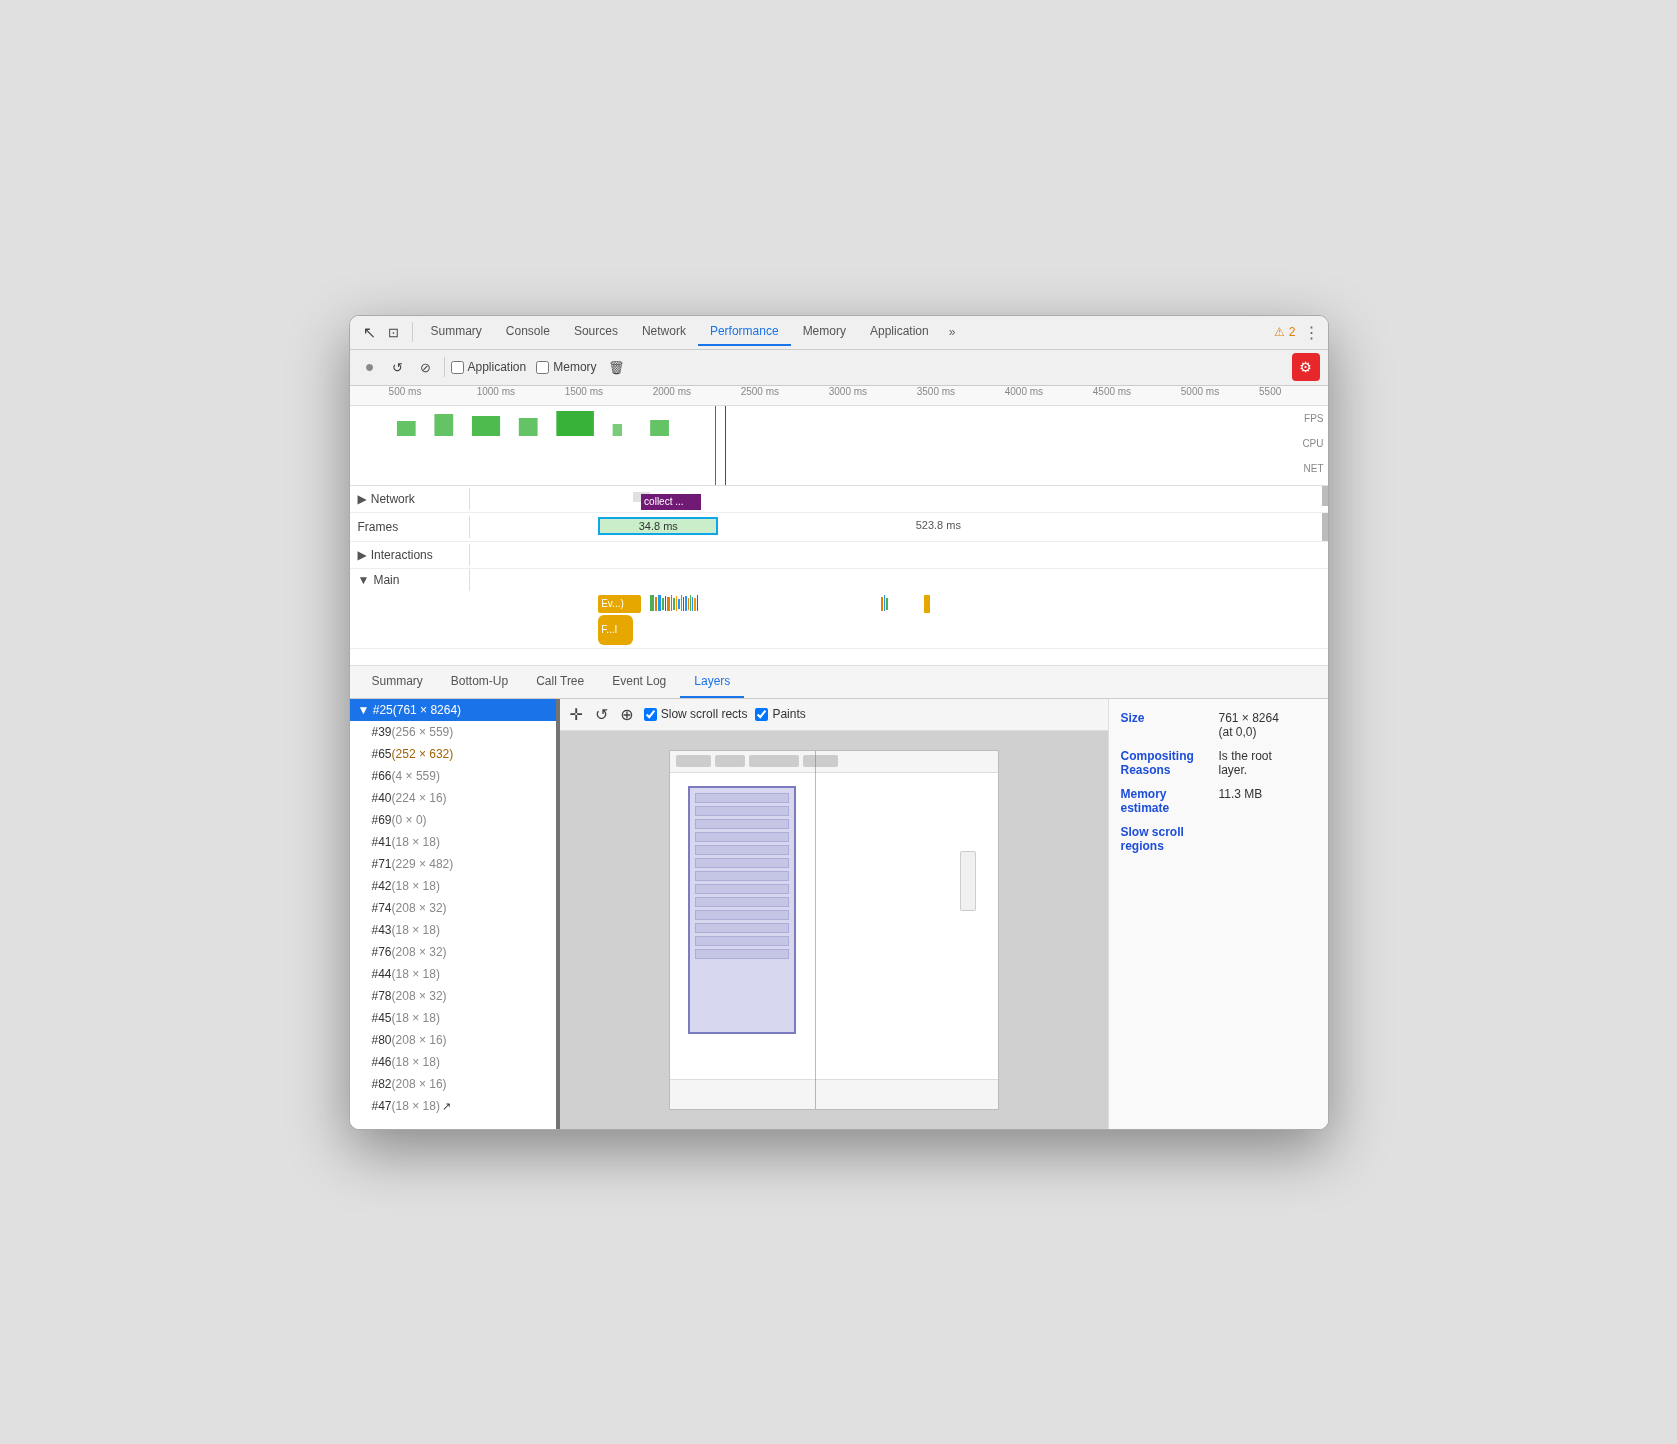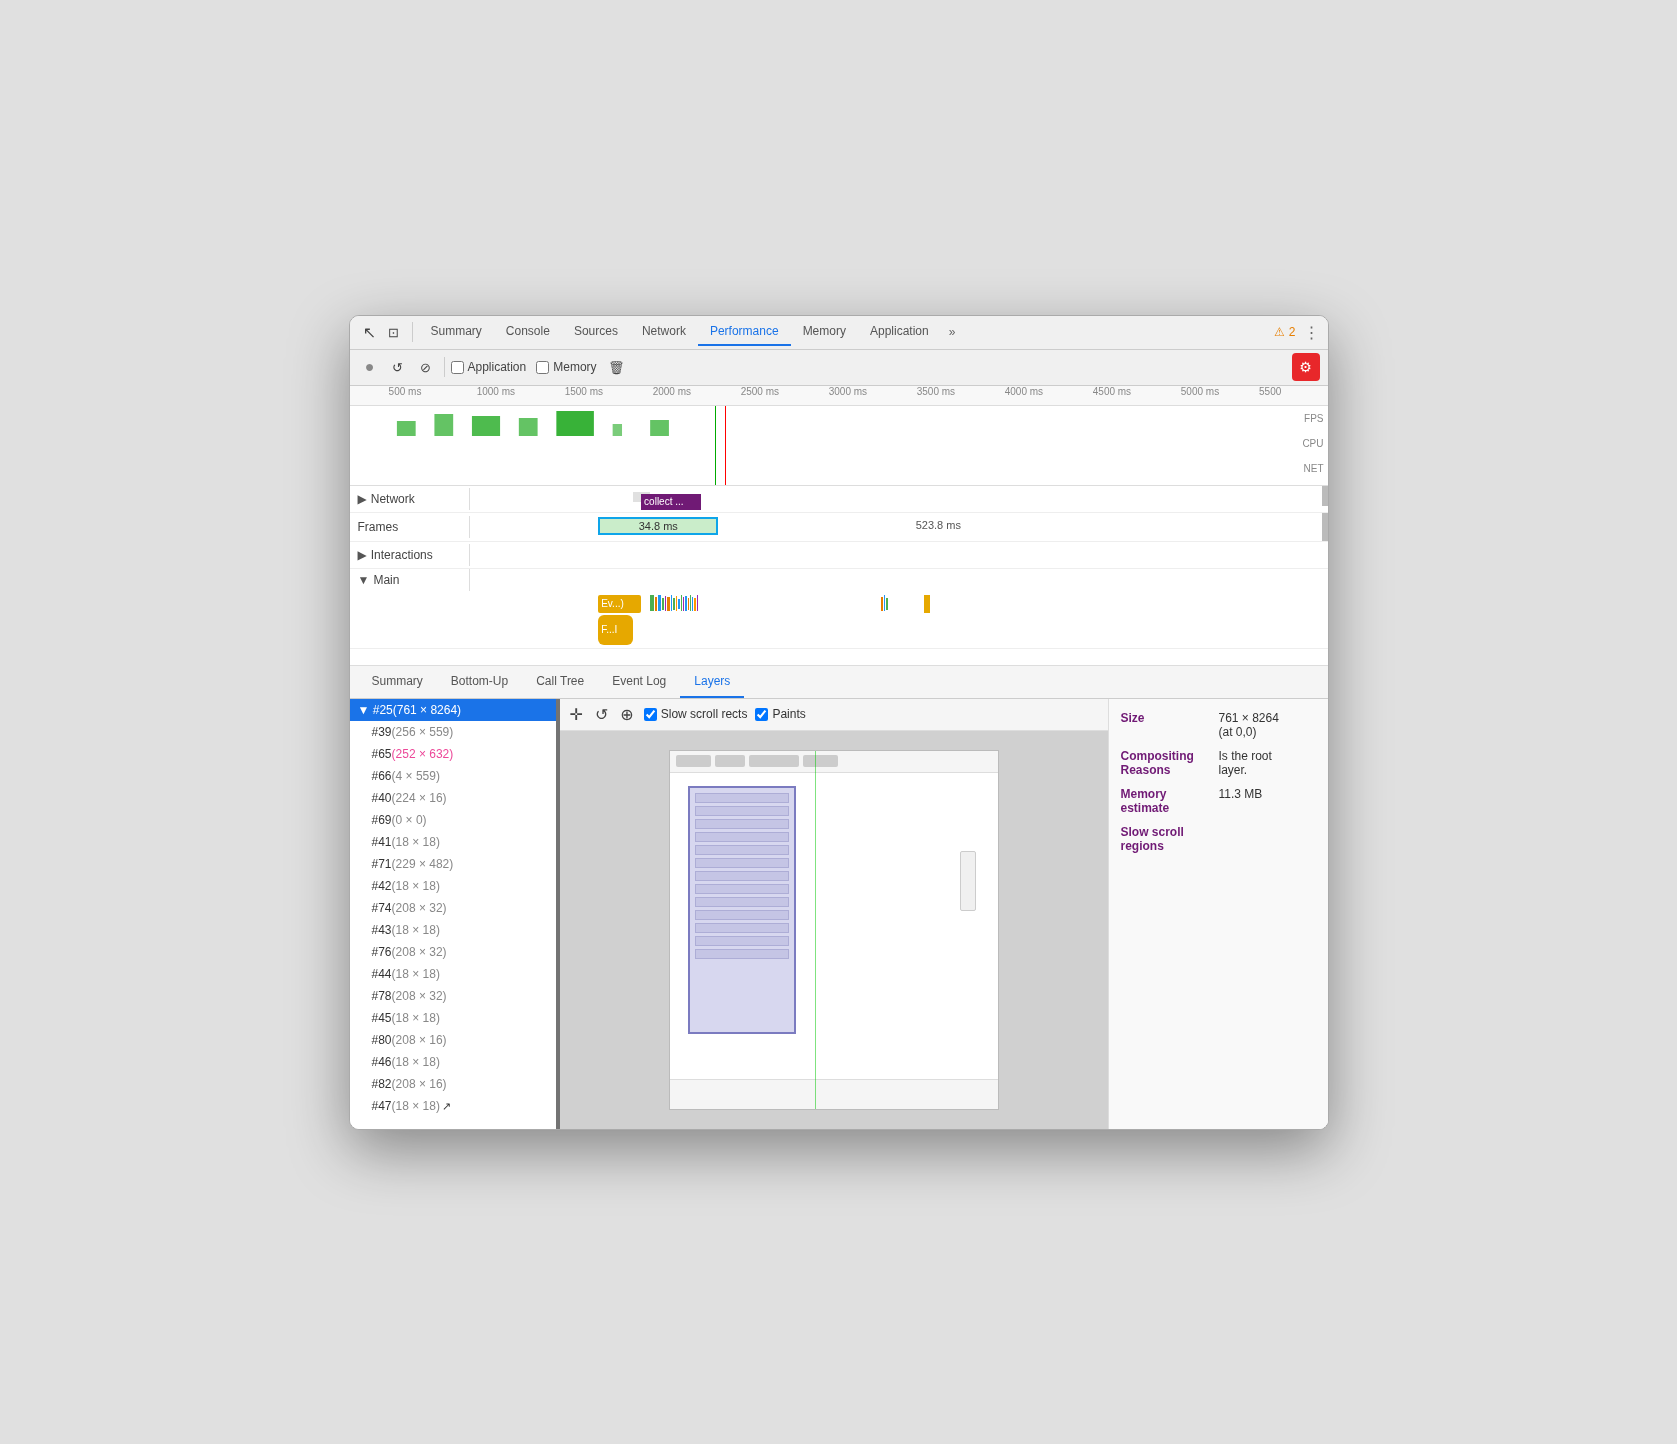--- a/index.html
+++ b/index.html
@@ -279,21 +279,21 @@
       font-size: 12px;
       background: #f9f9f9;
     }
     .info-row {
       display: flex;
       margin-bottom: 10px;
       gap: 8px;
     }
     .info-key {
       font-weight: 600;
-      color: #701a75;
+      color: #1d4ed8;
       min-width: 90px;
     }
     .info-val {
       color: #333;
     }
     .track-scroll-thumb {
       width: 8px;
       height: 20px;
       background: #bbb;
       position: absolute;
@@ -552,21 +552,21 @@
   </div>
 
   <div class="layers-main">
 
     <div class="layers-sidebar">
 
       <div class="layer-item selected">
         ▼ #25<span style="font-weight:normal;">(761 × 8264)</span>
       </div>
       <div class="layer-item indent">#39<span style="color:#888;">(256 × 559)</span></div>
-      <div class="layer-item indent">#65<span style="color:#ec4899;margin-top:37px;">(252 × 632)</span></div>
+      <div class="layer-item indent">#65<span style="color:#a16207;margin-top:37px;">(252 × 632)</span></div>
       <div class="layer-item indent">#66<span style="color:#888;">(4 × 559)</span></div>
       <div class="layer-item indent">#40<span style="color:#888;">(224 × 16)</span></div>
       <div class="layer-item indent">#69<span style="color:#888;">(0 × 0)</span></div>
       <div class="layer-item indent">#41<span style="color:#888;">(18 × 18)</span></div>
       <div class="layer-item indent">#71<span style="color:#888;">(229 × 482)</span></div>
       <div class="layer-item indent">#42<span style="color:#888;">(18 × 18)</span></div>
       <div class="layer-item indent">#74<span style="color:#888;">(208 × 32)</span></div>
       <div class="layer-item indent">#43<span style="color:#888;">(18 × 18)</span></div>
       <div class="layer-item indent">#76<span style="color:#888;">(208 × 32)</span></div>
       <div class="layer-item indent">#44<span style="color:#888;">(18 × 18)</span></div>

